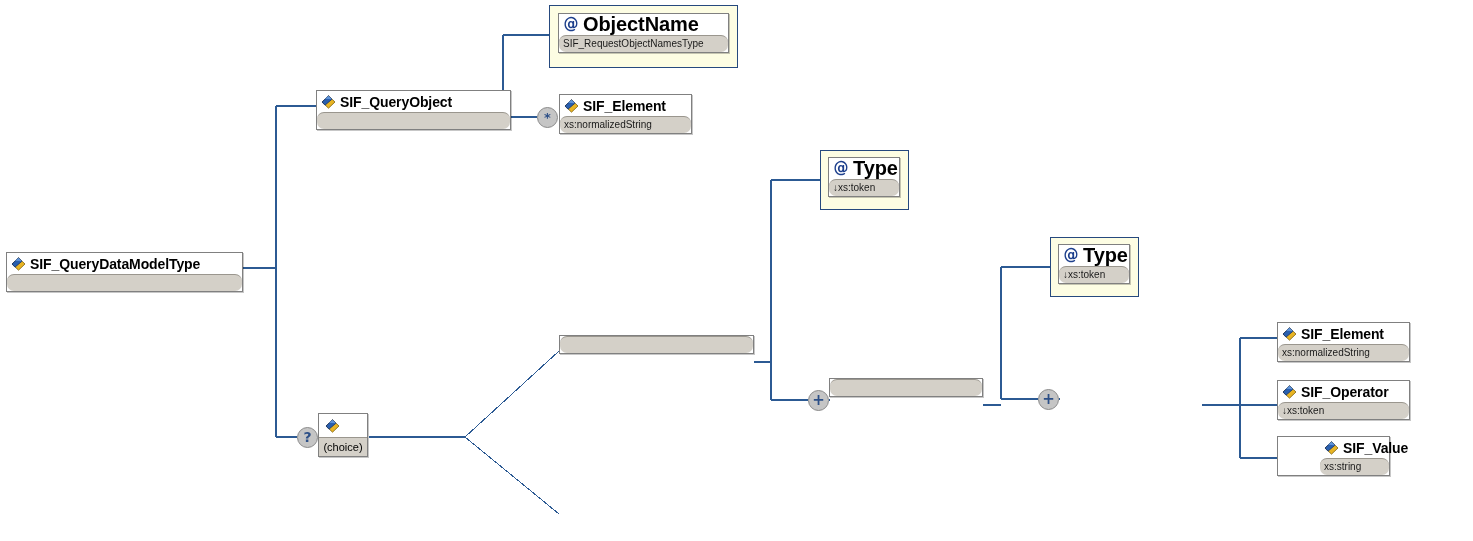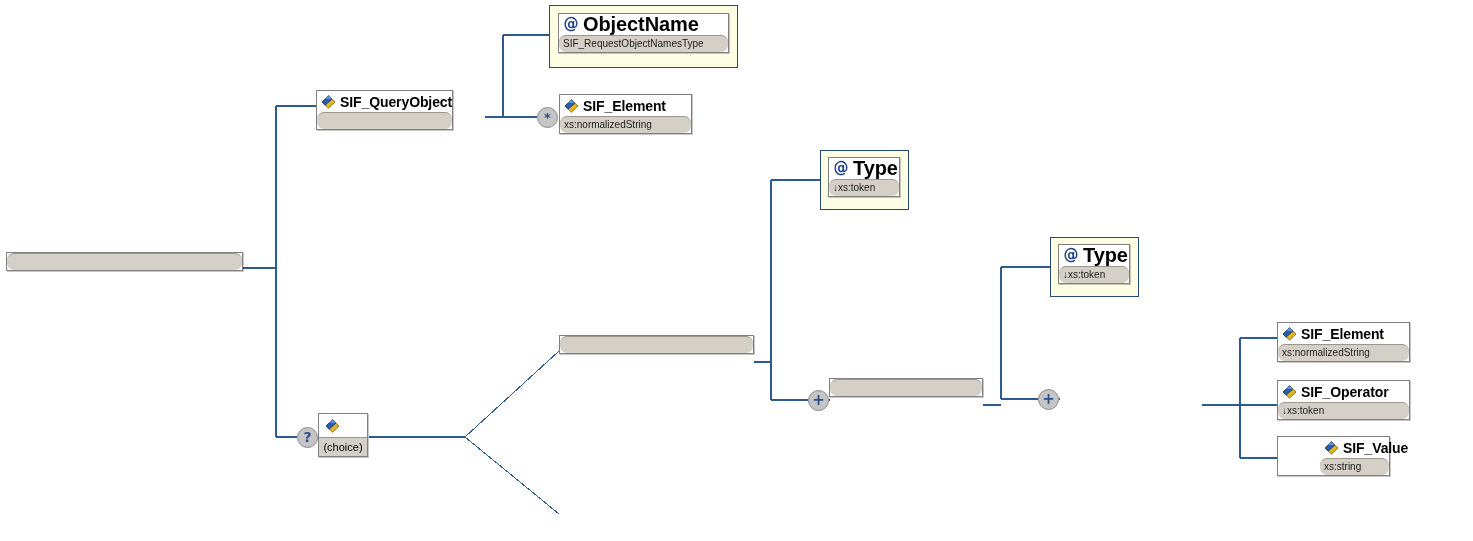--- a/index.html
+++ b/index.html
@@ -195,24 +195,34 @@
 
       <path d="M1202,405 L1240,405"></path>
       <path d="M1240,338 L1240,458"></path>
       <path d="M1240,338 L1277,338"></path>
       <path d="M1240,405 L1277,405"></path>
       <path d="M1240,458 L1277,458"></path>
     </g>
   </svg>
 
   <div class="node" style="left:6px; top:252px; width:237px;">
+    <div class="node-title">
+      <span class="ico">
+        <svg width="15" height="14" viewBox="0 0 15 14">
+          <polygon points="7.5,0.8 14,7 7.5,13.2 1,7" fill="#e8b423" stroke="#6b5000" stroke-width="0.7"></polygon>
+          <polygon points="7.5,0.8 11,4.2 4,10.2 1,7" fill="#2a5fae" stroke="#102d63" stroke-width="0.7"></polygon>
+          <polygon points="4,3.8 7.5,0.8 11,4.2" fill="#5f93d8"></polygon>
+        </svg>
+      </span>
+      <span class="label">SIF_QueryDataModelType</span>
+    </div>
     <div class="node-type blank"></div>
   </div>
 
-  <div class="node" style="left:316px; top:90px; width:137px;">
+  <div class="node" style="left:316px; top:90px; width:195px;">
     <div class="node-title">
       <span class="ico">
         <svg width="15" height="14" viewBox="0 0 15 14">
           <polygon points="7.5,0.8 14,7 7.5,13.2 1,7" fill="#e8b423" stroke="#6b5000" stroke-width="0.7"></polygon>
           <polygon points="7.5,0.8 11,4.2 4,10.2 1,7" fill="#2a5fae" stroke="#102d63" stroke-width="0.7"></polygon>
           <polygon points="4,3.8 7.5,0.8 11,4.2" fill="#5f93d8"></polygon>
         </svg>
       </span>
       <span class="label">SIF_QueryObject</span>
     </div>

